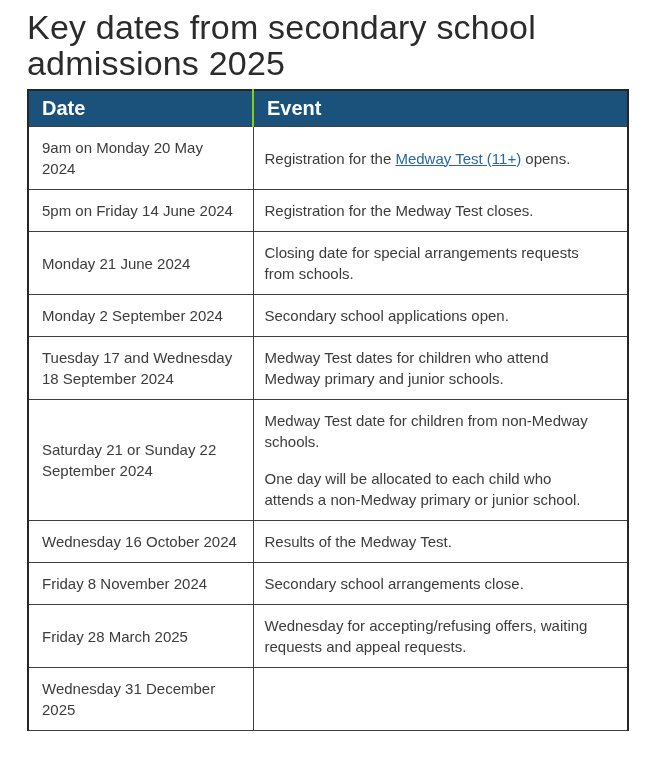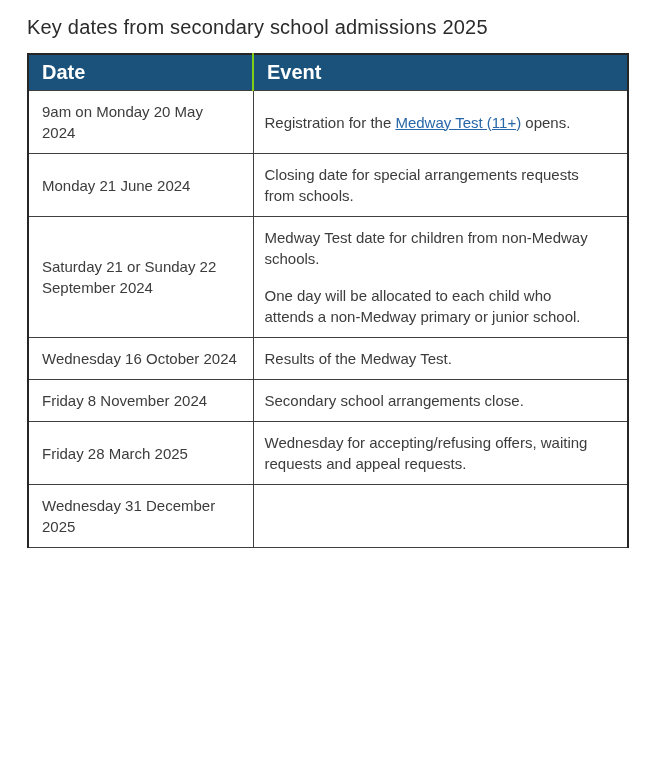--- a/index.html
+++ b/index.html
@@ -24,21 +24,21 @@
     height: 776px;
     background: var(--page-bg);
     overflow: hidden;
   }
   .content {
     padding: 9px 0 0 27px;
   }
   h1.page-title {
     margin: 0 0 8px 0;
     max-width: 560px;
-    font-size: 20px;
+    font-size: 34px;
     line-height: 36px;
     font-weight: 400;
     letter-spacing: 0.2px;
     color: var(--title);
   }
   .table-wrap {
     width: 600px;
   }
   table.key-dates {
     width: 600px;
@@ -104,23 +104,41 @@
           </tr>
         </thead>
         <tbody>
             <tr>
               <td class="date-cell">9am on Monday 20 May 2024</td>
               <td class="event-cell">
                 <p>Registration for the <a href="#">Medway Test (11+)</a> opens.</p>
               </td>
             </tr>
             <tr>
+              <td class="date-cell">5pm on Friday 14 June 2024</td>
+              <td class="event-cell">
+                <p>Registration for the Medway Test closes.</p>
+              </td>
+            </tr>
+            <tr>
               <td class="date-cell">Monday 21 June 2024</td>
               <td class="event-cell">
                 <p>Closing date for special arrangements requests from schools.</p>
+              </td>
+            </tr>
+            <tr>
+              <td class="date-cell">Monday 2 September 2024</td>
+              <td class="event-cell">
+                <p>Secondary school applications open.</p>
+              </td>
+            </tr>
+            <tr>
+              <td class="date-cell">Tuesday 17 and Wednesday 18 September 2024</td>
+              <td class="event-cell">
+                <p>Medway Test dates for children who attend Medway primary and junior schools.</p>
               </td>
             </tr>
             <tr>
               <td class="date-cell">Saturday 21 or Sunday 22 September 2024</td>
               <td class="event-cell">
                 <p>Medway Test date for children from non-Medway schools.</p>
                 <p>One day will be allocated to each child who attends a non-Medway primary or junior school.</p>
               </td>
             </tr>
             <tr>

